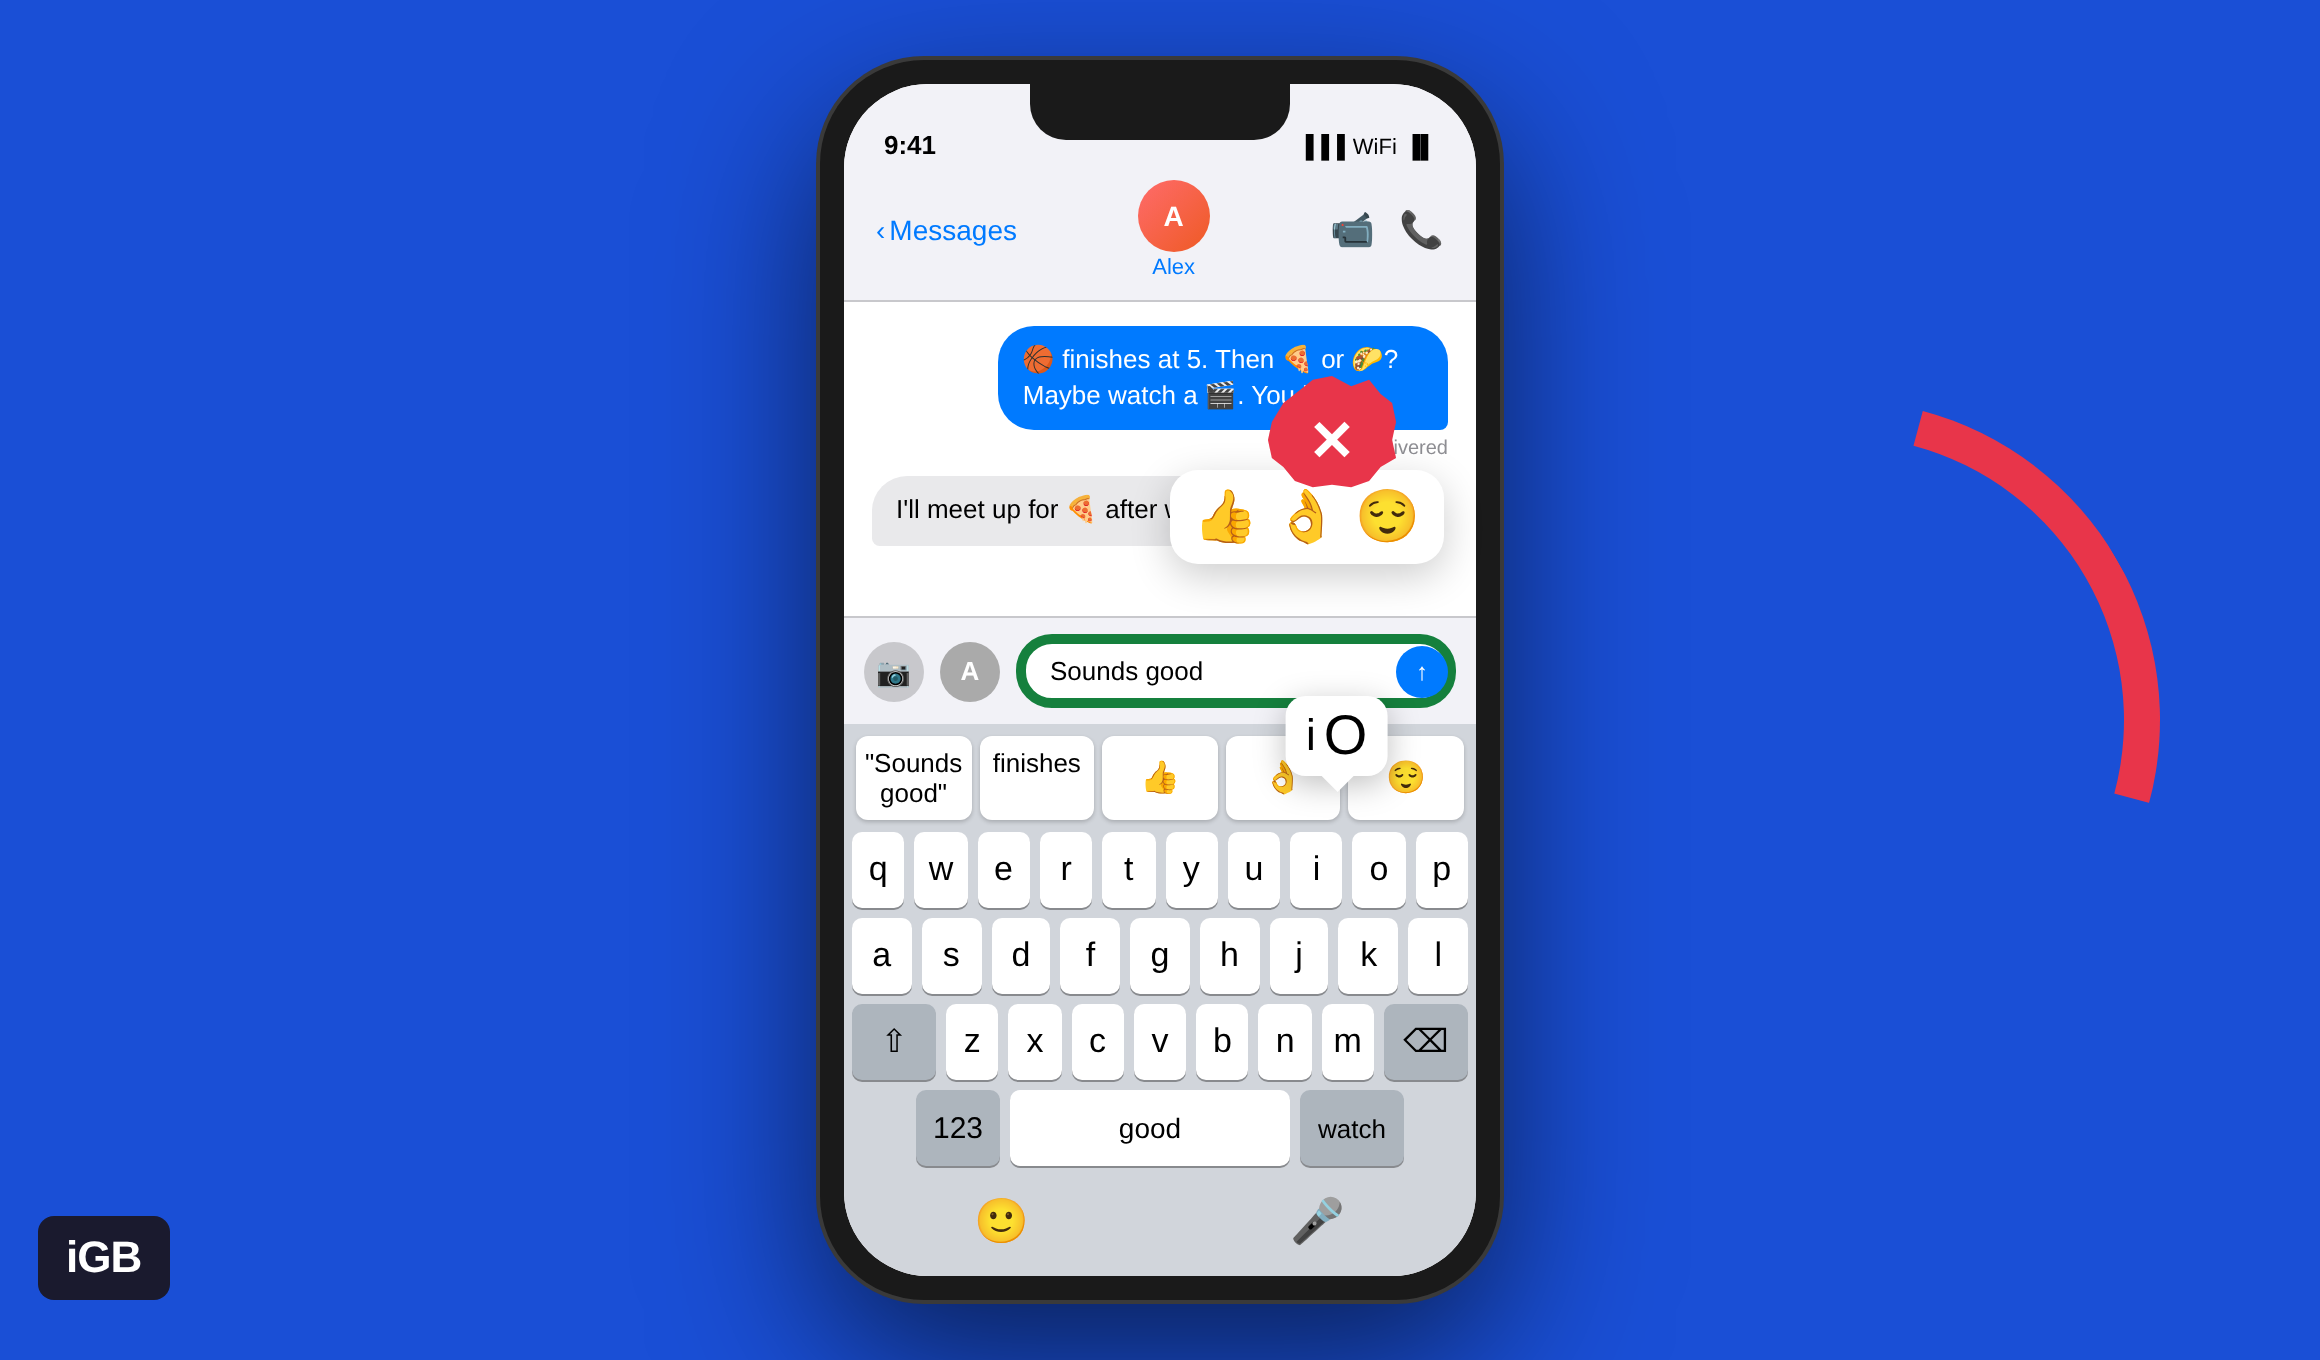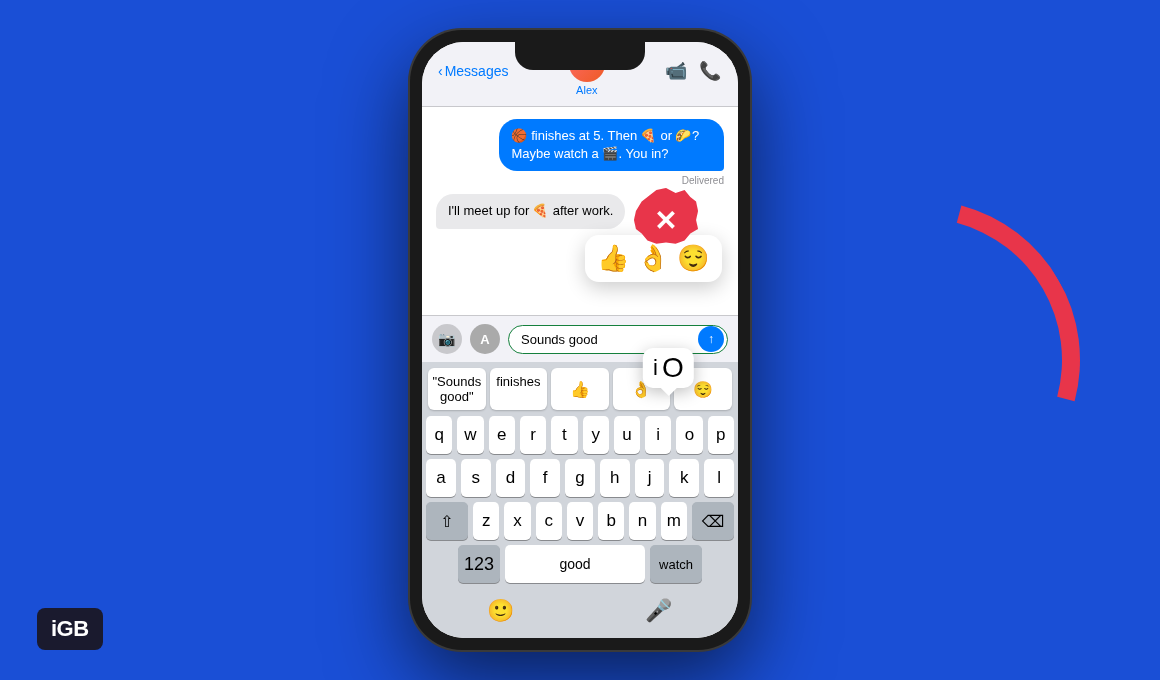--- a/index.html
+++ b/index.html
@@ -45,21 +45,21 @@
       border-color: transparent #e8354a transparent transparent;
       top: 200px;
       right: 80px;
       transform: rotate(-30deg);
     }
 
     
     .igb-watermark {
       position: absolute;
       bottom: 30px;
-      left: 37px;
+      left: 19px;
       background: #1a1a2e;
       color: white;
       font-size: 22px;
       font-weight: 800;
       padding: 8px 14px;
       border-radius: 8px;
       z-index: 100;
       letter-spacing: -0.5px;
     }
 
@@ -249,21 +249,21 @@
 
     .compose-input-wrap {
       flex: 1;
       position: relative;
     }
 
     .compose-input {
       width: 100%;
       background: white;
       border-radius: 18px;
-      border: 1px solid #15803d;
+      border: 5px solid #15803d;
       padding: 6px 36px 6px 12px;
       font-size: 13px;
       color: #000;
       outline: none;
     }
 
     .compose-send {
       position: absolute;
       right: 4px;
       top: 50%;
@@ -349,21 +349,21 @@
 
     .key.space-key {
       flex: 4;
       max-width: 140px;
       font-size: 14px;
     }
 
     .key.num-key {
       flex: 1.4;
       max-width: 42px;
-      font-size: 18px;
+      font-size: 15px;
     }
 
     .key.return-key {
       flex: 1.6;
       max-width: 52px;
       font-size: 13px;
     }
 
     
     .popup-callout {
@@ -494,20 +494,28 @@
 <div class="bg-arc bg-arc-red-br"></div>
 <div class="bg-arc bg-arc-red-mid"></div>
 
 <div class="igb-watermark">iGB</div>
 
 <div class="phone-wrapper">
   <div class="phone-frame"></div>
   <div class="phone-screen">
     <div class="notch"></div>
 
+    <div class="status-bar">
+      <span class="status-time">9:41</span>
+      <div class="status-icons">
+        <span>▐▐▐</span>
+        <span>WiFi</span>
+        <span>▐▌</span>
+      </div>
+    </div>
 
     <div class="messages-header">
       <div class="header-back">
         <span>‹</span>
         <span>Messages</span>
       </div>
       <div class="header-contact">
         <div class="contact-avatar">A</div>
         <div class="contact-name">Alex</div>
       </div>

